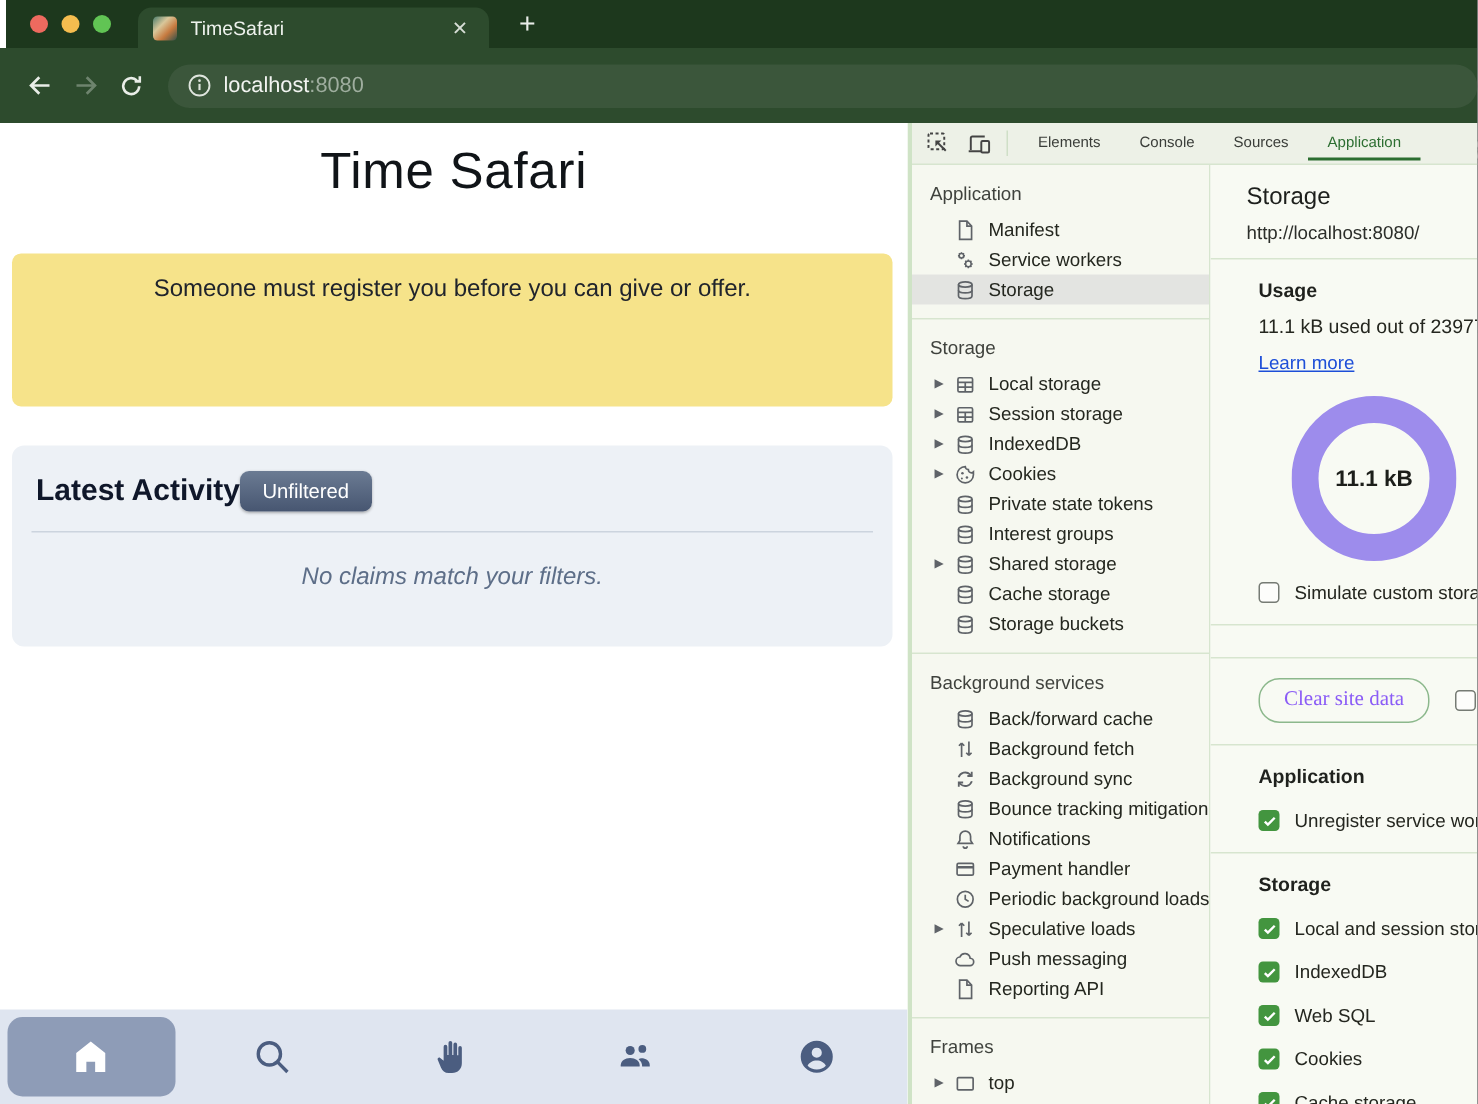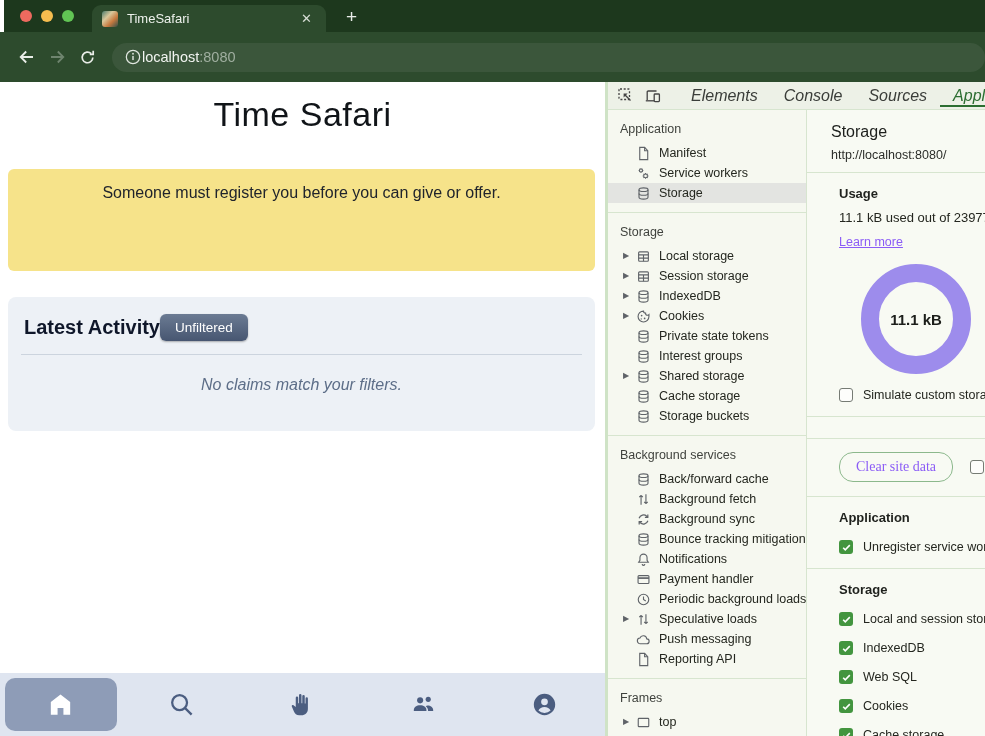--- a/index.html
+++ b/index.html
@@ -17,21 +17,21 @@
   .favicon { width:16px; height:16px; border-radius:3px; flex:0 0 auto;
              background:linear-gradient(135deg,#4a7d6d 0%,#d9c79a 35%,#c77a3f 65%,#31504a 100%); }
   .tab-title { color:#eef2ed; font-size:13px; margin-left:9px; flex:1; white-space:nowrap; overflow:hidden; }
   .tab-close { color:#d7ded6; font-size:13px; padding:2px 4px; cursor:default; }
   .newtab { position:absolute; left:336px; top:6px; color:#e8ece8; font-size:19px; line-height:22px; padding:0 6px; }
   .toolbar { position:absolute; top:32px; left:0; right:0; height:50px; background:#2d4b2d;
              display:flex; align-items:center; padding-left:12px; }
   .navbtn { width:30px; height:30px; display:flex; align-items:center; justify-content:center; flex:0 0 auto; }
   .urlbar { flex:1; height:29px; margin-left:10px; background:#3b563b; border-radius:15px;
             display:flex; align-items:center; padding-left:12px; overflow:hidden; }
-  .url-host { color:#f2f4f1; font-size:14.5px; margin-left:0; }
+  .url-host { color:#f2f4f1; font-size:14.5px; margin-left:7px; }
   .url-port { color:#9fae9f; font-size:14.5px; }
   .cursor-ptr { position:absolute; left:971px; top:52px; width:24px; height:24px; }
 
   
   .body-row { position:absolute; top:82px; left:0; right:0; bottom:0; display:flex; }
   .page { width:605px; position:relative; background:#fff; overflow:hidden; flex:0 0 auto; }
   .devtools { flex:1; border-left:3px solid #cfe3c6; background:#f6f8f0; display:flex; flex-direction:column; overflow:hidden; }
 
   
   .page h1 { text-align:center; margin-top:13px; font-size:34px; font-weight:400; color:#101418; letter-spacing:.5px; }
@@ -52,21 +52,21 @@
   .nav-cell { width:121px; display:flex; align-items:center; justify-content:center; }
   .nav-pill { width:112px; height:53px; border-radius:10px; background:#8e9cb7; display:flex; align-items:center; justify-content:center; }
   .nav-cell svg { width:27px; height:27px; }
 
   
   .dt-tabbar { height:28px; flex:0 0 auto; display:flex; align-items:center; background:#edf1e7;
                border-bottom:1px solid #d7e5cf; padding-left:9px; }
   .dt-toolicon { width:18px; height:18px; margin-right:9px; display:flex; align-items:center; }
   .dt-divider { width:1px; height:17px; background:#cfdfc7; margin:0 7px 0 0; }
   .dt-tabs { display:flex; height:100%; }
-  .dt-tab { padding:0 13px; font-size:16px; color:#3a3d39; line-height:27px; height:25px; white-space:nowrap;font-style:italic; }
+  .dt-tab { padding:0 13px; font-size:10px; color:#3a3d39; line-height:27px; height:25px; white-space:nowrap; }
   .dt-tab.active { color:#2c6e31; border-bottom:2px solid #2c6e31; }
 
   .dt-body { flex:1; display:flex; overflow:hidden; }
   .dt-sidebar { width:199px; flex:0 0 auto; border-right:1px solid #d7e5cf; background:#f6f8f0;
                 font-size:12.5px; color:#262925; overflow:hidden; }
   .dt-section { padding:9px 0 9px; border-bottom:1px solid #d7e5cf; }
   .dt-section:last-child { border-bottom:none; }
   .dt-sec-title { padding:3px 12px 7px; color:#3f423d; }
   .tree-row { height:20px; display:flex; align-items:center; padding-left:15px; white-space:nowrap; overflow:hidden; }
   .tree-row.selected { background:#e3e4e1; }
@@ -75,21 +75,21 @@
   .ti svg { width:15px; height:15px; }
   .tl { font-size:12.5px; color:#24271f; }
 
   .dt-pane { flex:1; background:#f8faf3; overflow:hidden; font-size:12.5px; color:#24261f; }
   .pane-head { padding:13px 0 10px 24px; border-bottom:1px solid #d7e5cf; }
   .pane-title { font-size:16px; color:#1d1f1c; }
   .pane-origin { margin-top:7px; font-size:12.5px; color:#2c2e2a; white-space:nowrap; }
   .pane-sec { border-bottom:1px solid #d7e5cf; padding:13px 0 14px 32px; white-space:nowrap; }
   .sec-h { font-weight:bold; font-size:13px; color:#1f211d; }
   .usage-summary { margin-top:9px; font-size:13px; }
-  .learn-link { display:inline-block; margin-top:10px; color:#8b5cf6; text-decoration:underline; font-size:12.5px; }
+  .learn-link { display:inline-block; margin-top:10px; color:#1d4ed8; text-decoration:underline; font-size:12.5px; }
   .donut-wrap { position:relative; width:110px; height:110px; margin:15px 0 4px 22px; }
   .donut-label { position:absolute; inset:0; display:flex; align-items:center; justify-content:center;
                  font-weight:bold; font-size:15px; color:#1c1e1a; }
   .chk-row { display:flex; align-items:center; margin-top:14px; }
   .chk-row.tight { margin-top:0; }
   .cb { width:14px; height:14px; border-radius:3px; margin-right:10px; flex:0 0 auto;
         display:flex; align-items:center; justify-content:center; }
   .cb.checked { background:#43953f; }
   .cb.unchecked { background:#fdfdfb; border:1px solid #767b74; }
   .clear-row { display:flex; align-items:center; gap:17px; }

